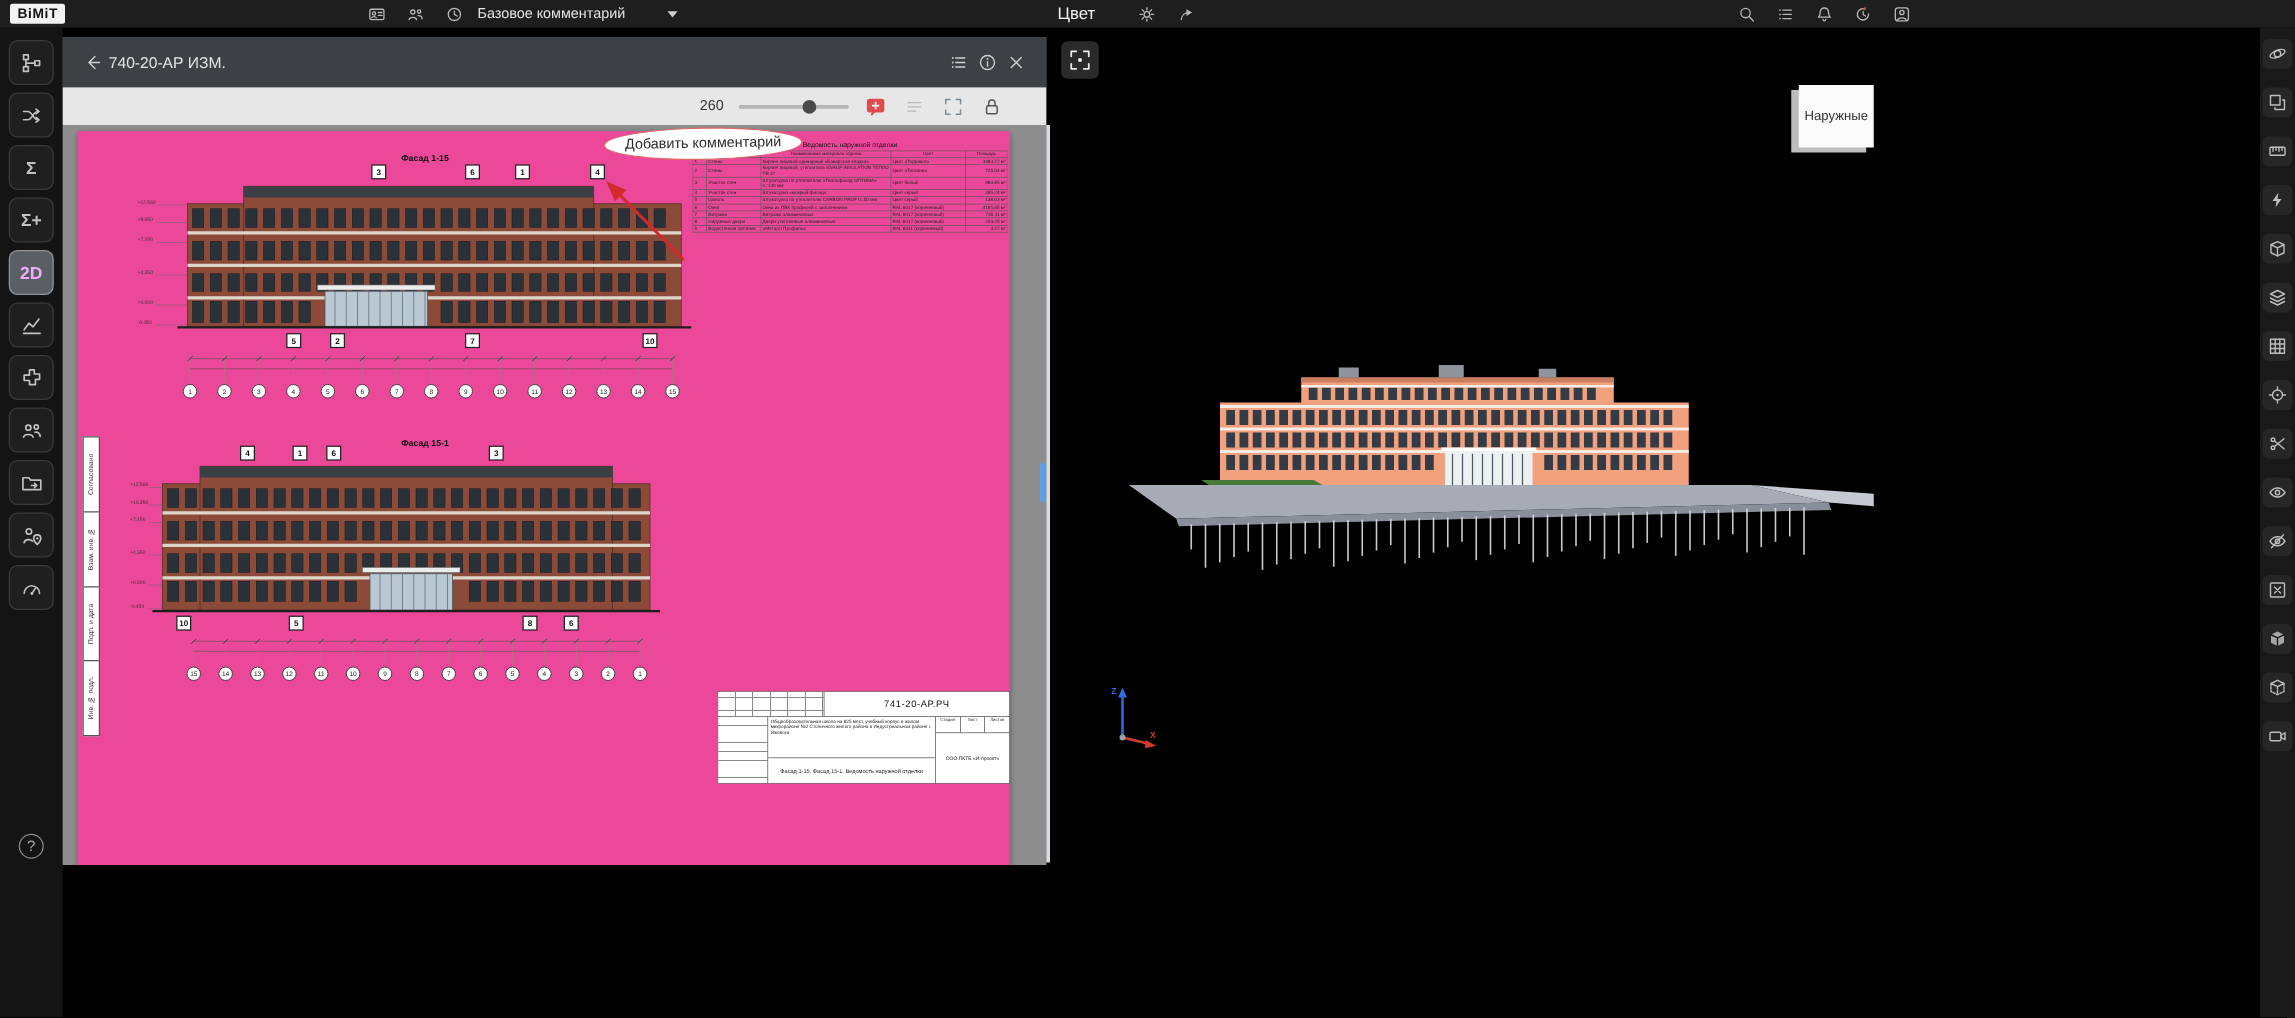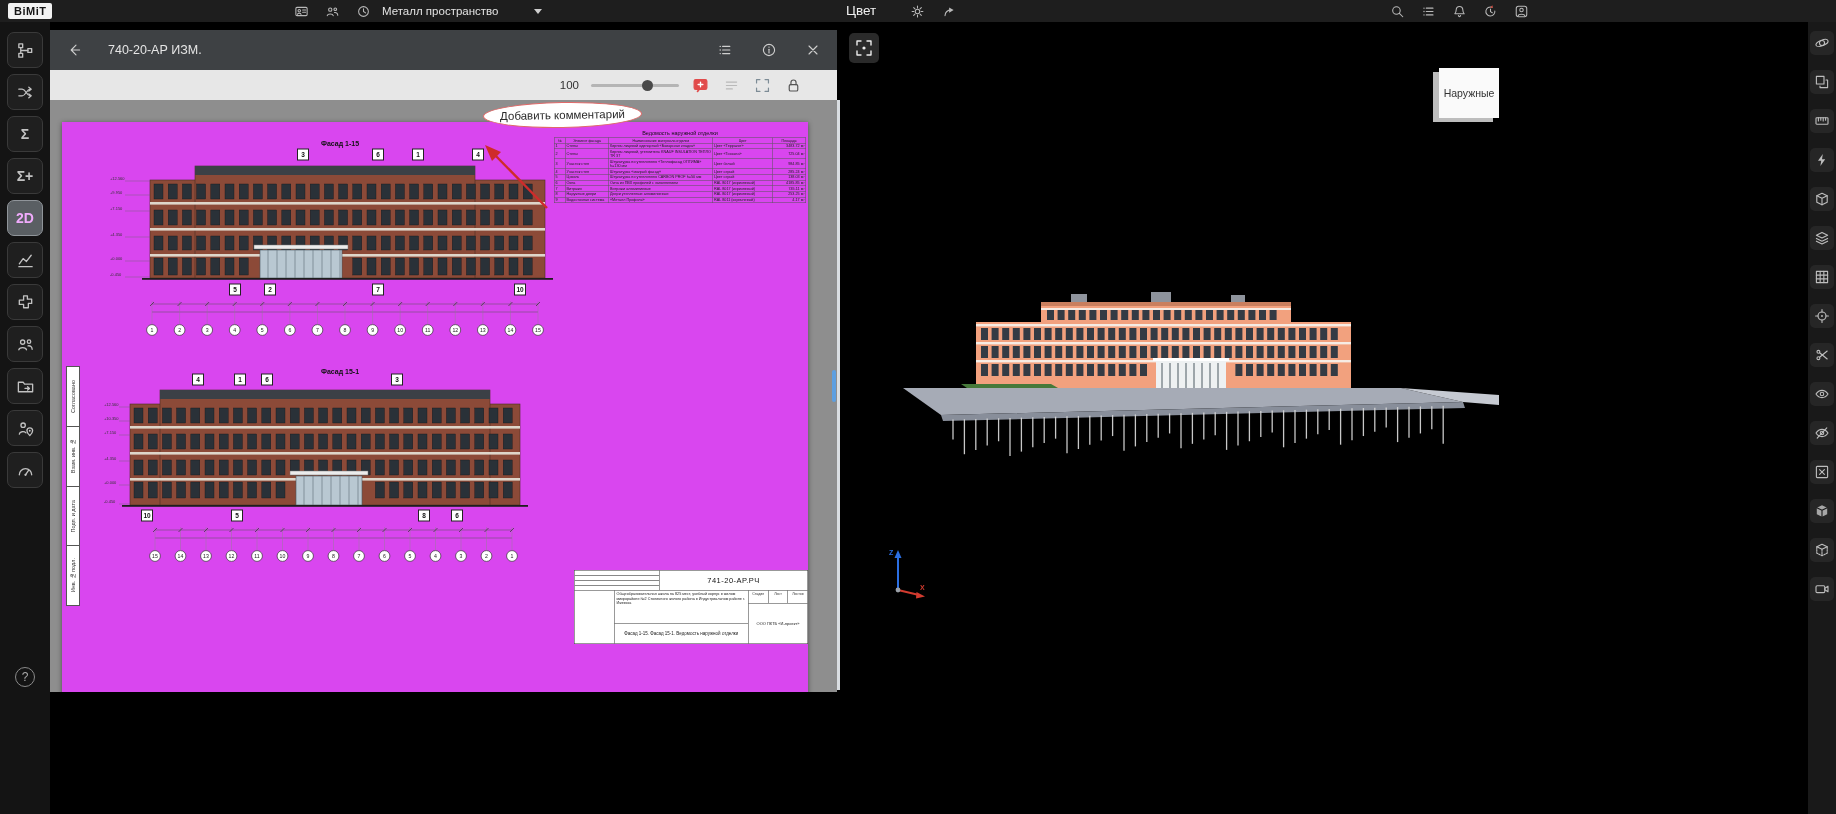--- a/index.html
+++ b/index.html
@@ -21,35 +21,35 @@
 
 
 .sidebar{position:absolute;left:0;top:22px;width:50px;height:792px;background:#141414;display:flex;flex-direction:column;align-items:center;padding-top:10px;gap:6px;z-index:20;}
 .sb-btn{width:36px;height:36px;border:1px solid #3a3a3a;border-radius:7px;background:#1f1f1f;color:#c2c2c2;display:flex;align-items:center;justify-content:center;font-size:14px;font-weight:bold;cursor:pointer;flex:none;}
 .sb-btn svg{width:19px;height:19px;}
 .sb-btn.active{background:#5a5f63;border-color:#90959a;color:#f0abfc;}
 .sb-help{position:absolute;left:15px;top:645px;width:20px;height:20px;border:1.5px solid #8a8a8a;border-radius:50%;color:#a8a8a8;font-size:12px;display:flex;align-items:center;justify-content:center;cursor:pointer;}
 
 
 .doc-panel{position:absolute;left:50px;top:30px;width:787px;height:662px;background:#8e8e8e;z-index:10;}
-.doc-header{height:40px;background:#3e4144;display:flex;align-items:center;padding:0 14px;gap:24px;color:#e5e5e5;}
+.doc-header{height:40px;background:#3e4144;display:flex;align-items:center;padding:0 14px;gap:3px;color:#e5e5e5;}
 .doc-title{font-size:12.5px;}
 .spacer{flex:1;}
 .dh-icon{width:20px;height:20px;color:#cfcfcf;display:flex;align-items:center;justify-content:center;cursor:pointer;}
 .dh-icon svg{width:16px;height:16px;}
 .doc-toolbar{height:30px;background:#e7e7e7;display:flex;align-items:center;justify-content:flex-end;gap:12px;padding-right:34px;}
 .zoom-val{font-size:11.5px;color:#333;}
 .slider{position:relative;width:88px;height:3px;background:#b5b5b5;border-radius:2px;cursor:pointer;}
 .slider-thumb{position:absolute;left:58%;top:-4px;width:11px;height:11px;border-radius:50%;background:#4a4a4a;}
 .tool-icon{width:19px;height:19px;display:flex;align-items:center;justify-content:center;cursor:pointer;color:#555;}
 .tool-icon svg{width:17px;height:17px;}
 .tool-icon.muted{color:#b9b9b9;}
 .tool-icon.frame{color:#7d8c96;}
 .doc-area{position:relative;width:100%;height:592px;background:#8e8e8e;overflow:hidden;}
-.page{position:absolute;left:12px;top:22px;width:746px;height:628px;background:#d946ef;box-shadow:0 1px 5px rgba(0,0,0,.45);}
+.page{position:absolute;left:12px;top:5px;width:746px;height:628px;background:#ec4899;box-shadow:0 1px 5px rgba(0,0,0,.45);}
 .fac-svg{position:absolute;}
 .fac-title{font-size:7px;font-weight:bold;fill:#111;text-anchor:middle;}
 
 
 .table-wrap{position:absolute;left:492px;top:8px;width:252px;height:158px;overflow:hidden;}
 .table-scale{width:504px;transform:scale(.5);transform-origin:0 0;}
 .ft-title{font-size:11px;text-align:center;color:#111;margin-bottom:3px;}
 #finish-table{border-collapse:collapse;width:504px;table-layout:fixed;}
 #finish-table th,#finish-table td{border:1px solid #555;font-size:7.5px;color:#222;padding:1px 2px;line-height:1.12;overflow:hidden;}
 #finish-table th{font-weight:normal;text-align:center;font-size:7px;}
@@ -126,21 +126,21 @@
           </svg>
         </span>
       <span class="tb-icon">
           <svg viewBox="0 0 20 20" fill="none" stroke="currentColor" stroke-width="1.4" stroke-linecap="round" stroke-linejoin="round">
             <circle cx="10" cy="10" r="6.5"></circle>
             <path d="M10 6.5V10l2.8 1.8"></path>
           </svg>
         </span>
     </div>
     <div class="workspace">
-      <span>Металл пространство</span>
+      <span>Базовое комментарий</span>
       <span class="caret"></span>
     </div>
     <div class="project">Цвет</div>
     <span class="tb-icon tb-set">
         <svg viewBox="0 0 20 20" fill="none" stroke="currentColor" stroke-width="1.4" stroke-linecap="round" stroke-linejoin="round">
           <circle cx="10" cy="10" r="3"></circle>
           <path d="M10 2.8v2.4M10 14.8v2.4M2.8 10h2.4M14.8 10h2.4M4.9 4.9l1.7 1.7M13.4 13.4l1.7 1.7M15.1 4.9l-1.7 1.7M6.6 13.4l-1.7 1.7"></path>
         </svg>
       </span>
     <span class="tb-icon tb-share">
@@ -273,21 +273,21 @@
             <circle cx="10" cy="6.4" r=".9" fill="currentColor" stroke="none"></circle>
           </svg>
         </span>
       <span class="dh-icon">
           <svg viewBox="0 0 20 20" fill="none" stroke="currentColor" stroke-width="1.4" stroke-linecap="round" stroke-linejoin="round">
             <path d="M5 5l10 10M15 5L5 15"></path>
           </svg>
         </span>
     </div>
     <div class="doc-toolbar">
-      <span class="zoom-val">100</span>
+      <span class="zoom-val">260</span>
       <div class="slider">
         <div class="slider-thumb"></div>
       </div>
       <span class="tool-icon">
           <svg viewBox="0 0 20 20" fill="none" stroke="currentColor" stroke-width="1.4" stroke-linecap="round" stroke-linejoin="round">
             <rect x="2.5" y="3" width="15" height="11.5" rx="2" fill="#e14b4b" stroke="#e14b4b"></rect>
             <path d="M6.5 17l2-2.5" stroke="#e14b4b" stroke-width="2"></path>
             <path d="M10 6v5.5M7.2 8.8h5.6" stroke="#fff" stroke-width="1.6"></path>
           </svg>
         </span>

